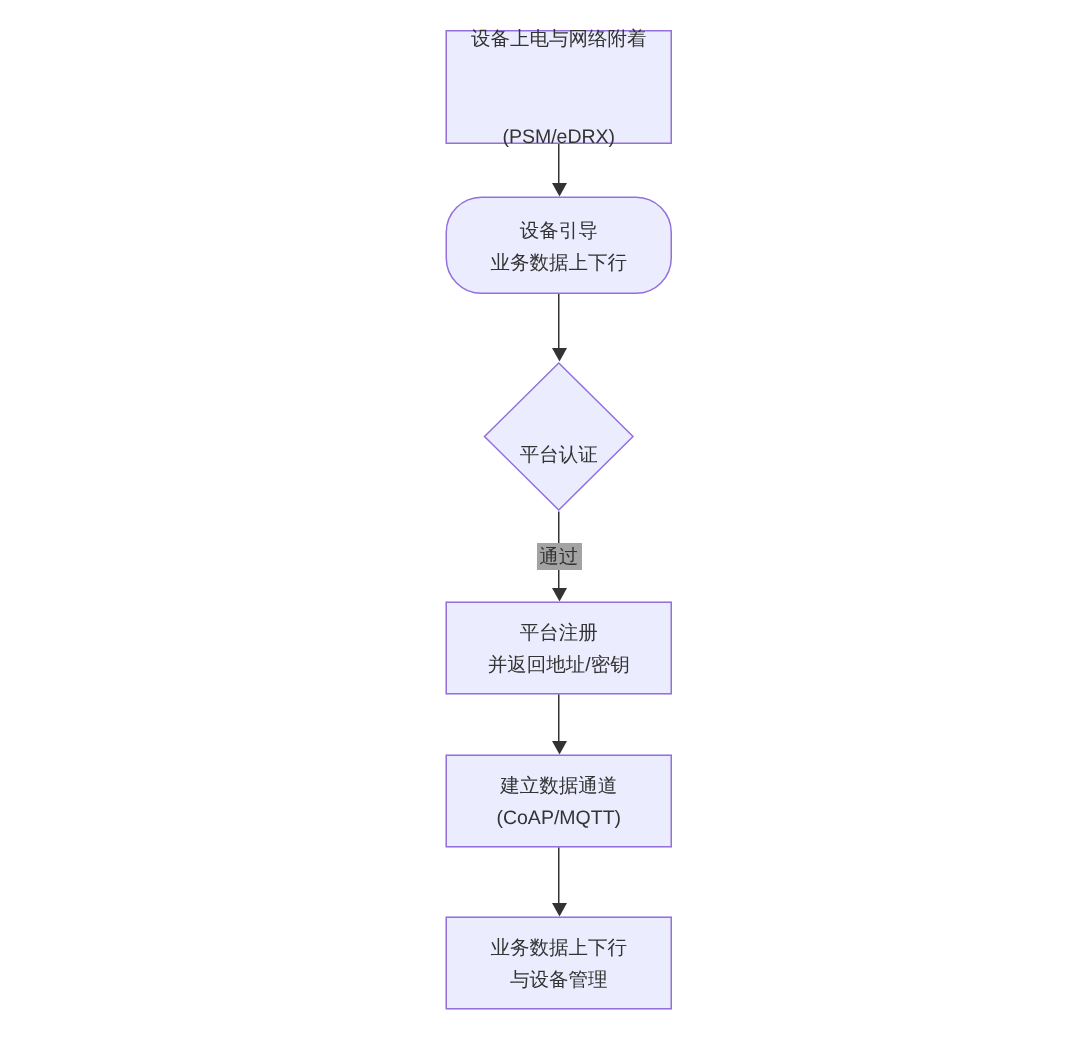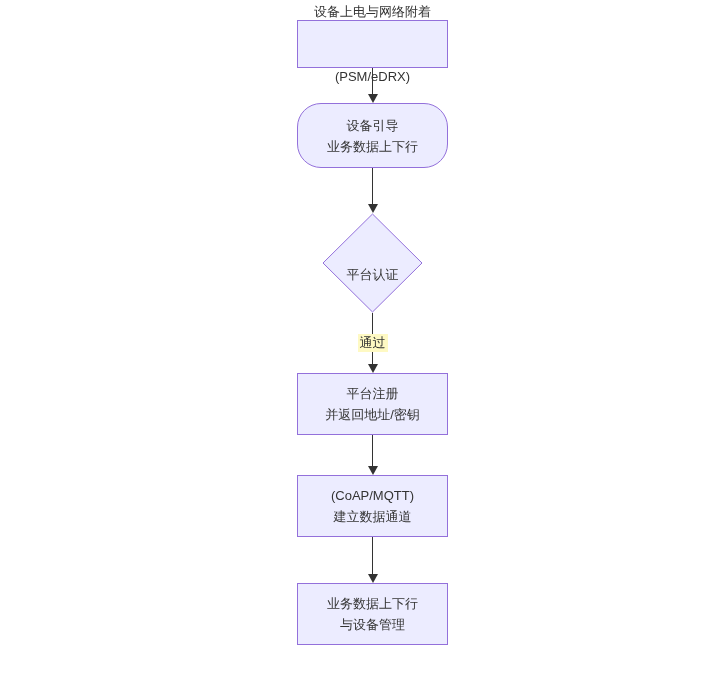--- a/index.html
+++ b/index.html
@@ -31,21 +31,21 @@
     background: #ECECFF;
     border: 1px solid #9370DB;
     color: #333333;
     font-size: 13px;
     line-height: 21px;
     text-align: center;
     display: flex;
     flex-direction: column;
     justify-content: center;
   }
-  .h58 { height: 48px; gap: 44px; }
+  .h58 { height: 76px; gap: 44px; }
   .h65 { height: 65px; border-radius: 24px; }
   .h66 { height: 62px; }
   
   .arrow {
     position: relative;
     width: 12px;
     display: flex;
     flex-direction: column;
     align-items: center;
   }
@@ -64,21 +64,21 @@
     height: 0;
     border-left: 5px solid transparent;
     border-right: 5px solid transparent;
     border-top: 9px solid #333333;
   }
   .edge-label {
     position: absolute;
     left: 50%;
     top: 50%;
     transform: translate(-50%, -50%);
-    background: #fef9c3;
+    background: #a3a3a3;
     color: #333333;
     font-size: 13px;
     line-height: 18px;
     padding: 0 2px;
     white-space: nowrap;
   }
   
   .diamond {
     position: relative;
     width: 101px;
@@ -146,22 +146,22 @@
       <div>平台注册</div>
       <div>并返回地址/密钥</div>
     </div>
 
     <div class="arrow a40">
       <div class="shaft"></div>
       <div class="head"></div>
     </div>
 
     <div class="node h66">
+      <div>建立数据通道</div>
       <div>(CoAP/MQTT)</div>
-      <div>建立数据通道</div>
     </div>
 
     <div class="arrow a46">
       <div class="shaft"></div>
       <div class="head"></div>
     </div>
 
     <div class="node h66">
       <div>业务数据上下行</div>
       <div>与设备管理</div>

